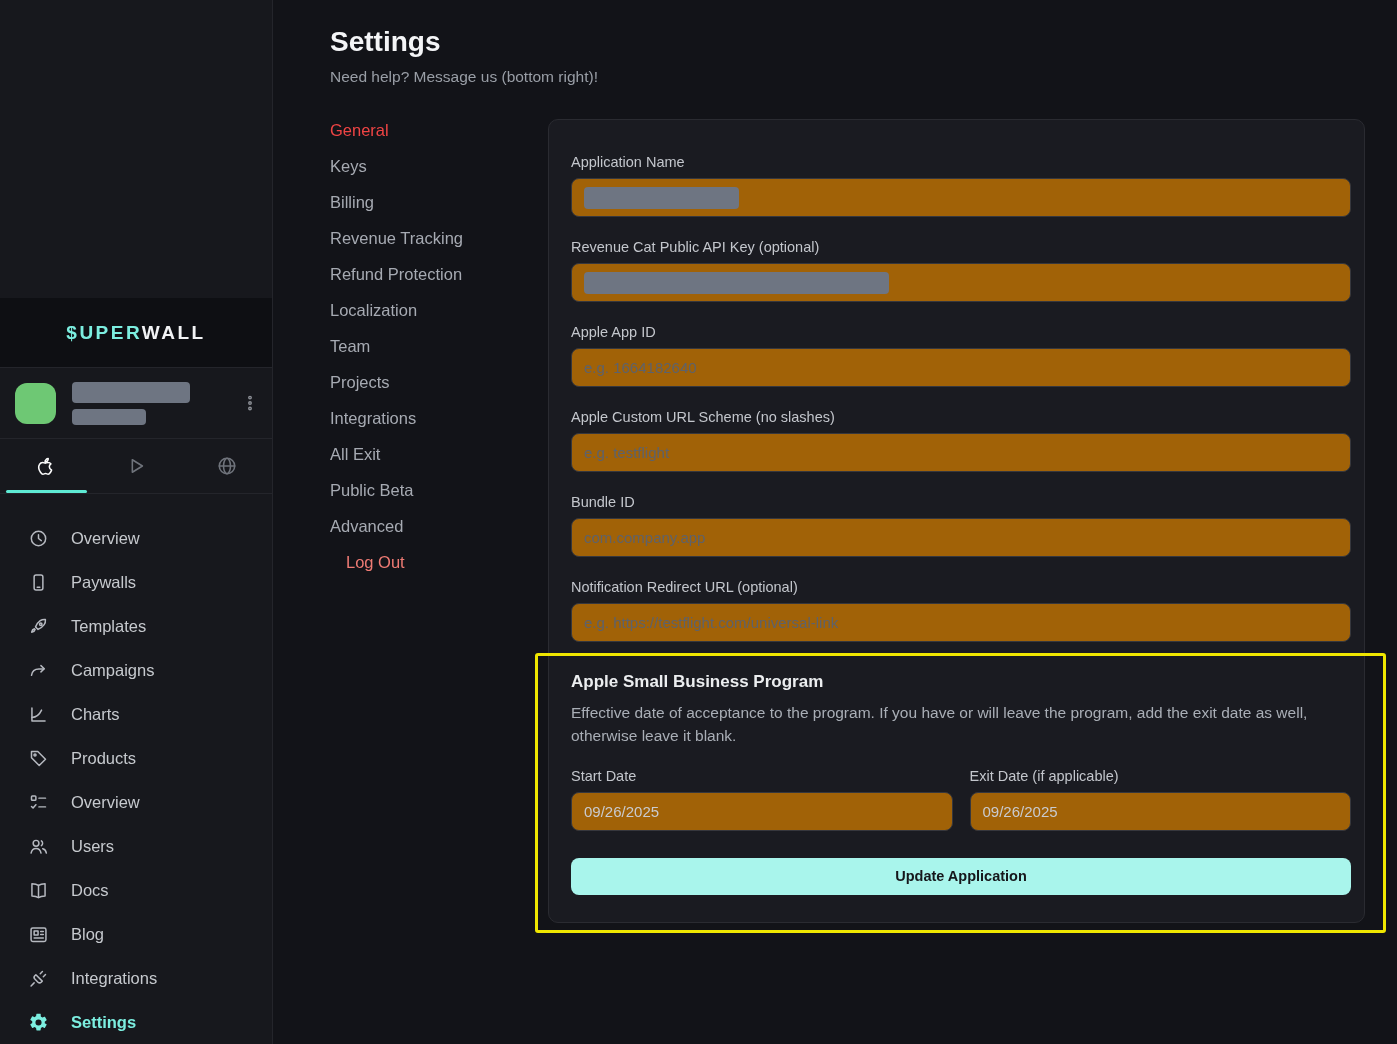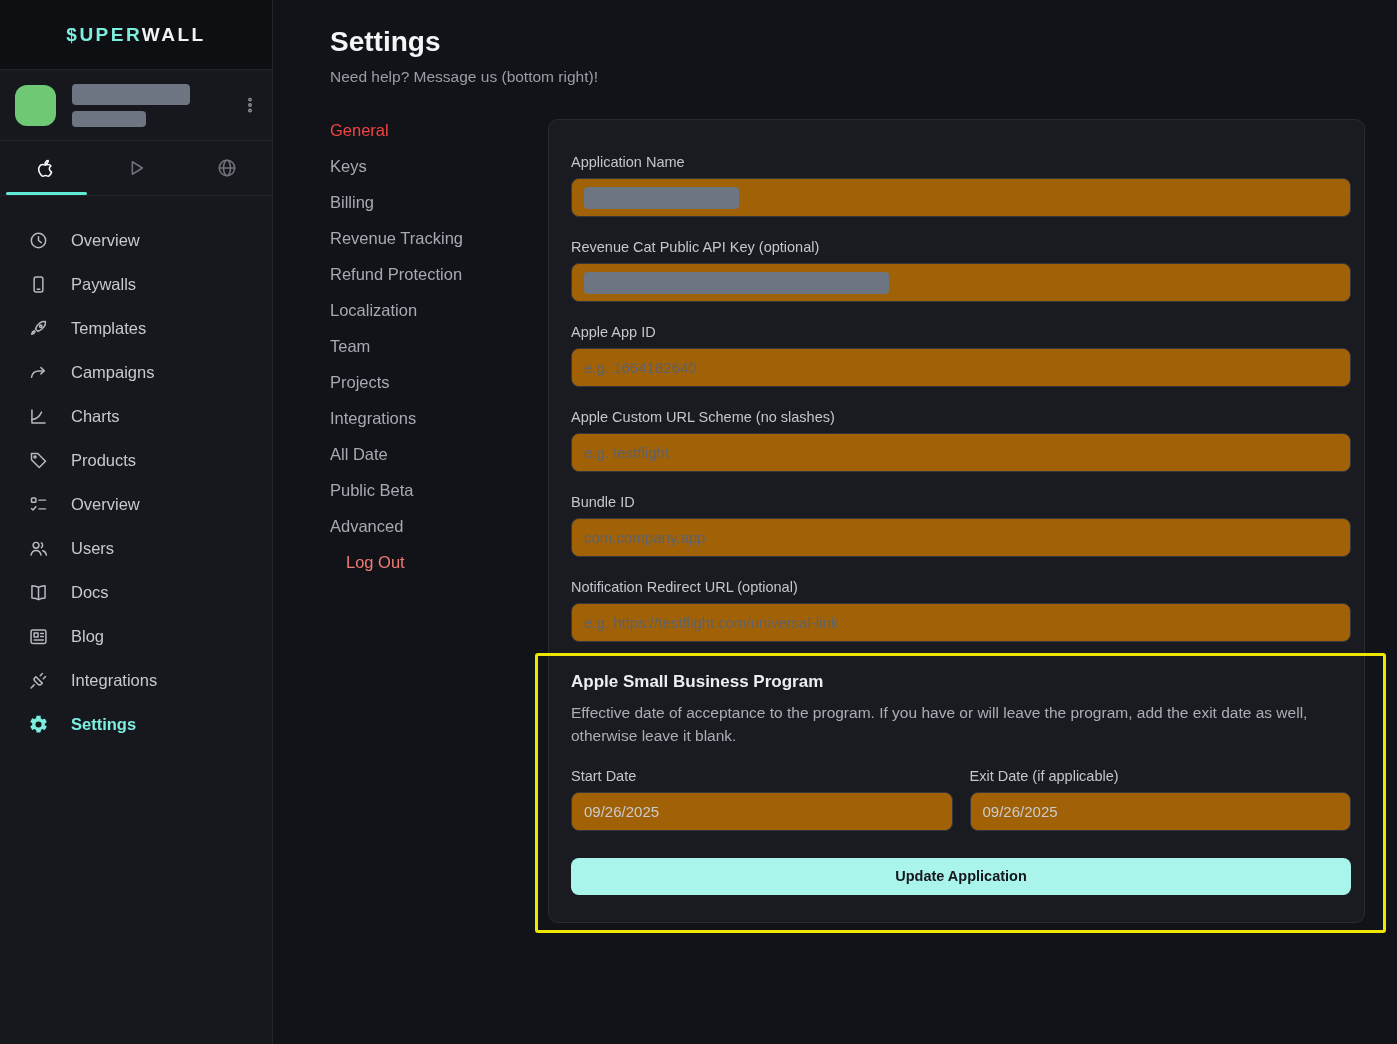--- a/index.html
+++ b/index.html
@@ -5,21 +5,21 @@
   * { box-sizing: border-box; }
   html,body { margin:0; padding:0; }
   body {
     width:1397px; height:1044px; overflow:hidden; position:relative;
     background:#121318; color:#e5e7ea;
     font-family:"Liberation Sans", sans-serif;
   }
   .app { display:flex; height:100%; }
 
   
-  .sidebar { width:273px; min-width:273px; background:#17181d; border-right:1px solid #24252b; display:flex; flex-direction:column; }
+  .sidebar { width:273px; min-width:273px; background:#17181d; border-right:1px solid #24252b; display:flex; flex-direction:column;justify-content:flex-end; }
   .logo-area { height:70px; background:#0e0f13; display:flex; align-items:center; justify-content:center; border-bottom:1px solid #24252b; }
   .logo { font-size:19px; font-weight:bold; letter-spacing:2.5px; user-select:none; }
   .logo .accent { color:#7ceee0; }
   .logo .rest { color:#f2f3f5; }
 
   .account-row { height:71px; display:flex; align-items:center; padding:0 12px 0 15px; border-bottom:1px solid #24252b; gap:16px; }
   .avatar { width:41px; height:41px; border-radius:12px; background:#6ec874; flex:none; }
   .account-bars { flex:1; display:flex; flex-direction:column; gap:6px; }
   .bar { background:#6e7582; border-radius:4px; }
   .bar.b1 { width:118px; height:21px; }
@@ -261,21 +261,21 @@
       <nav class="settings-nav">
           <div class="set-item active">General</div>
           <div class="set-item">Keys</div>
           <div class="set-item">Billing</div>
           <div class="set-item">Revenue Tracking</div>
           <div class="set-item">Refund Protection</div>
           <div class="set-item">Localization</div>
           <div class="set-item">Team</div>
           <div class="set-item">Projects</div>
           <div class="set-item">Integrations</div>
-          <div class="set-item">All Date</div>
+          <div class="set-item">All Exit</div>
           <div class="set-item">Public Beta</div>
           <div class="set-item">Advanced</div>
           <div class="set-item danger">Log Out</div>
         </nav>
 
       <section class="card">
         <div class="card-body">
           <div id="fields-container">
               <div class="field">
                 <label class="field-label">Application Name</label>

